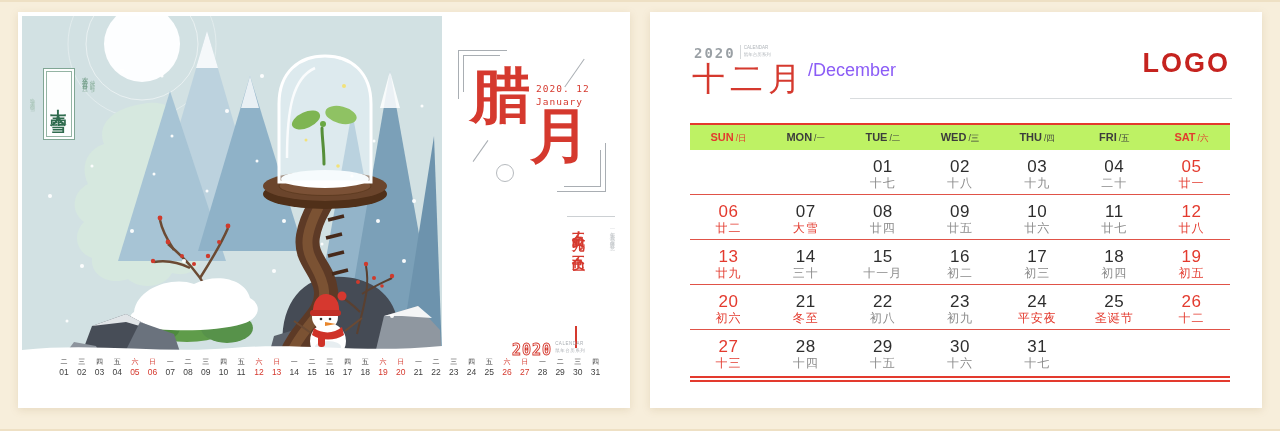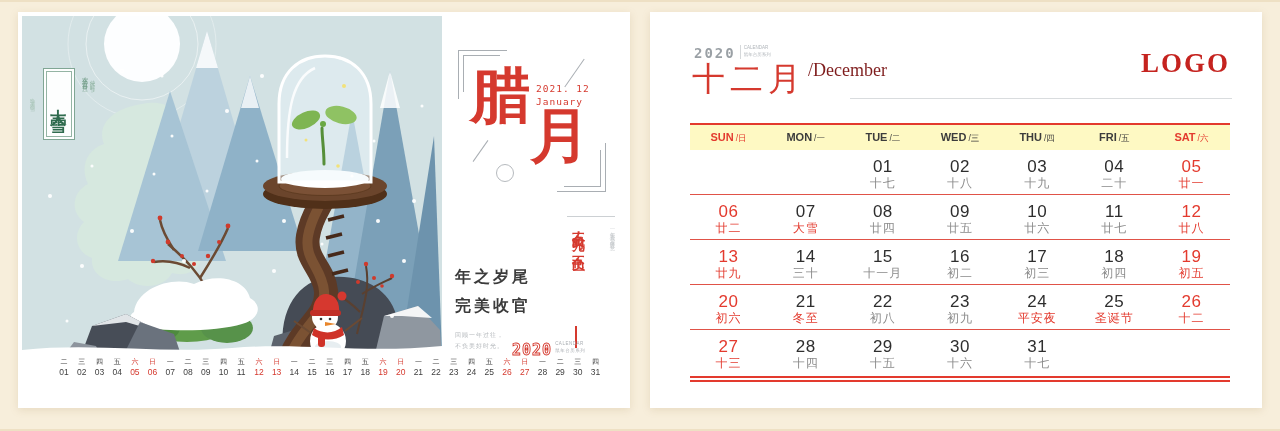--- a/index.html
+++ b/index.html
@@ -64,27 +64,27 @@
   .mc .d{font-size:8.5px;line-height:1.4;font-family:"Liberation Sans",sans-serif;}
   .mc.red{color:#d5392e;}
 
   
   .rc-year{position:absolute;left:44px;top:33px;display:flex;align-items:flex-start;}
   .rc-year .y2{font-size:14px;font-weight:bold;letter-spacing:2px;color:#9aa0a5;
                font-family:"DejaVu Sans Mono","Liberation Mono",monospace;}
   .rc-tiny{margin-left:4px;padding-left:3px;border-left:1px solid #d5d8da;font-size:4.5px;color:#b0b5ba;line-height:1.5;}
   .rc-title{position:absolute;left:42px;top:48px;display:flex;align-items:flex-end;}
   .rc-title .cn{font-size:33px;color:#d5392e;letter-spacing:5px;line-height:1.1;}
-  .rc-title .en{font-size:18px;color:#7f1d1d;font-family:Liberation Serif, serif;margin-left:2px;margin-bottom:16px;}
+  .rc-title .en{font-size:18px;color:#8b5cf6;font-family:Liberation Sans, sans-serif;margin-left:2px;margin-bottom:16px;}
   .rc-underline{position:absolute;left:200px;right:30px;top:86px;height:1px;background:#d9dcde;}
-  .rc-logo{position:absolute;right:32px;top:36px;font-family:Liberation Serif, serif;
+  .rc-logo{position:absolute;right:32px;top:36px;font-family:Liberation Sans, sans-serif;
            font-weight:bold;font-size:27px;letter-spacing:2px;color:#c5231f;}
 
   .cal{position:absolute;left:40px;right:32px;top:111px;}
-  .dow-row{display:flex;background:#fef9c3;border-top:2px solid #e3četa3a2e;height:25px;align-items:center;}
+  .dow-row{display:flex;background:#bef264;border-top:2px solid #e3četa3a2e;height:25px;align-items:center;}
   .dow-row{border-top:2px solid #e33a2e;}
   .dow{flex:1;text-align:center;font-size:11px;font-weight:bold;color:#3c3c3c;}
   .dow .cn{font-size:8.5px;font-weight:normal;margin-left:2px;}
   .dow.red{color:#e33a2e;}
   .week{display:flex;border-bottom:1px solid #e05248;padding:7px 0 5px;}
   .weeks .week:last-child{border-bottom:none;}
   .day{flex:1;text-align:center;}
   .num{font-size:17px;color:#2e2e2e;letter-spacing:.5px;line-height:20px;height:20px;}
   .lun{font-size:12px;color:#8a8a8a;letter-spacing:1px;line-height:12px;height:12px;}
   .num.red,.lun.red{color:#e33a2e;}
@@ -251,41 +251,33 @@
     <div class="month-block">
       <div class="br br-tl1"></div>
       <div class="br br-tl2"></div>
       <div class="br br-br1"></div>
       <div class="br br-br2"></div>
       <div class="slash slash-tr"></div>
       <div class="slash slash-bl"></div>
       <div class="mb-circle"></div>
       <div class="mb-char mb-c1">腊</div>
       <div class="mb-date">
-        <div>2021. 12</div>
+        <div>2020. 12</div>
         <div>January</div>
       </div>
       <div class="mb-char mb-c2">月</div>
     </div>
 
     <div class="quote">
       <div class="q-hline"></div>
       <div class="vtxt q-side">一年将尽万事胜意</div>
       <div class="vtxt q-main">不负时光，不负己</div>
       <div class="q-vline"></div>
     </div>
 
-    <div class="slogan">
-      <div class="sl-l">年之岁尾</div>
-      <div class="sl-l">完美收官</div>
-      <div class="sl-sub">
-        <div>回顾一年过往，</div>
-        <div>不负美好时光。</div>
-      </div>
-    </div>
 
     <div class="ylabel">
       <span class="y-outline">2020</span>
       <span class="y-tiny">
         <div>CALENDAR</div>
         <div>鼠年台历系列</div>
       </span>
     </div>
 
     <div class="mini-strip">

